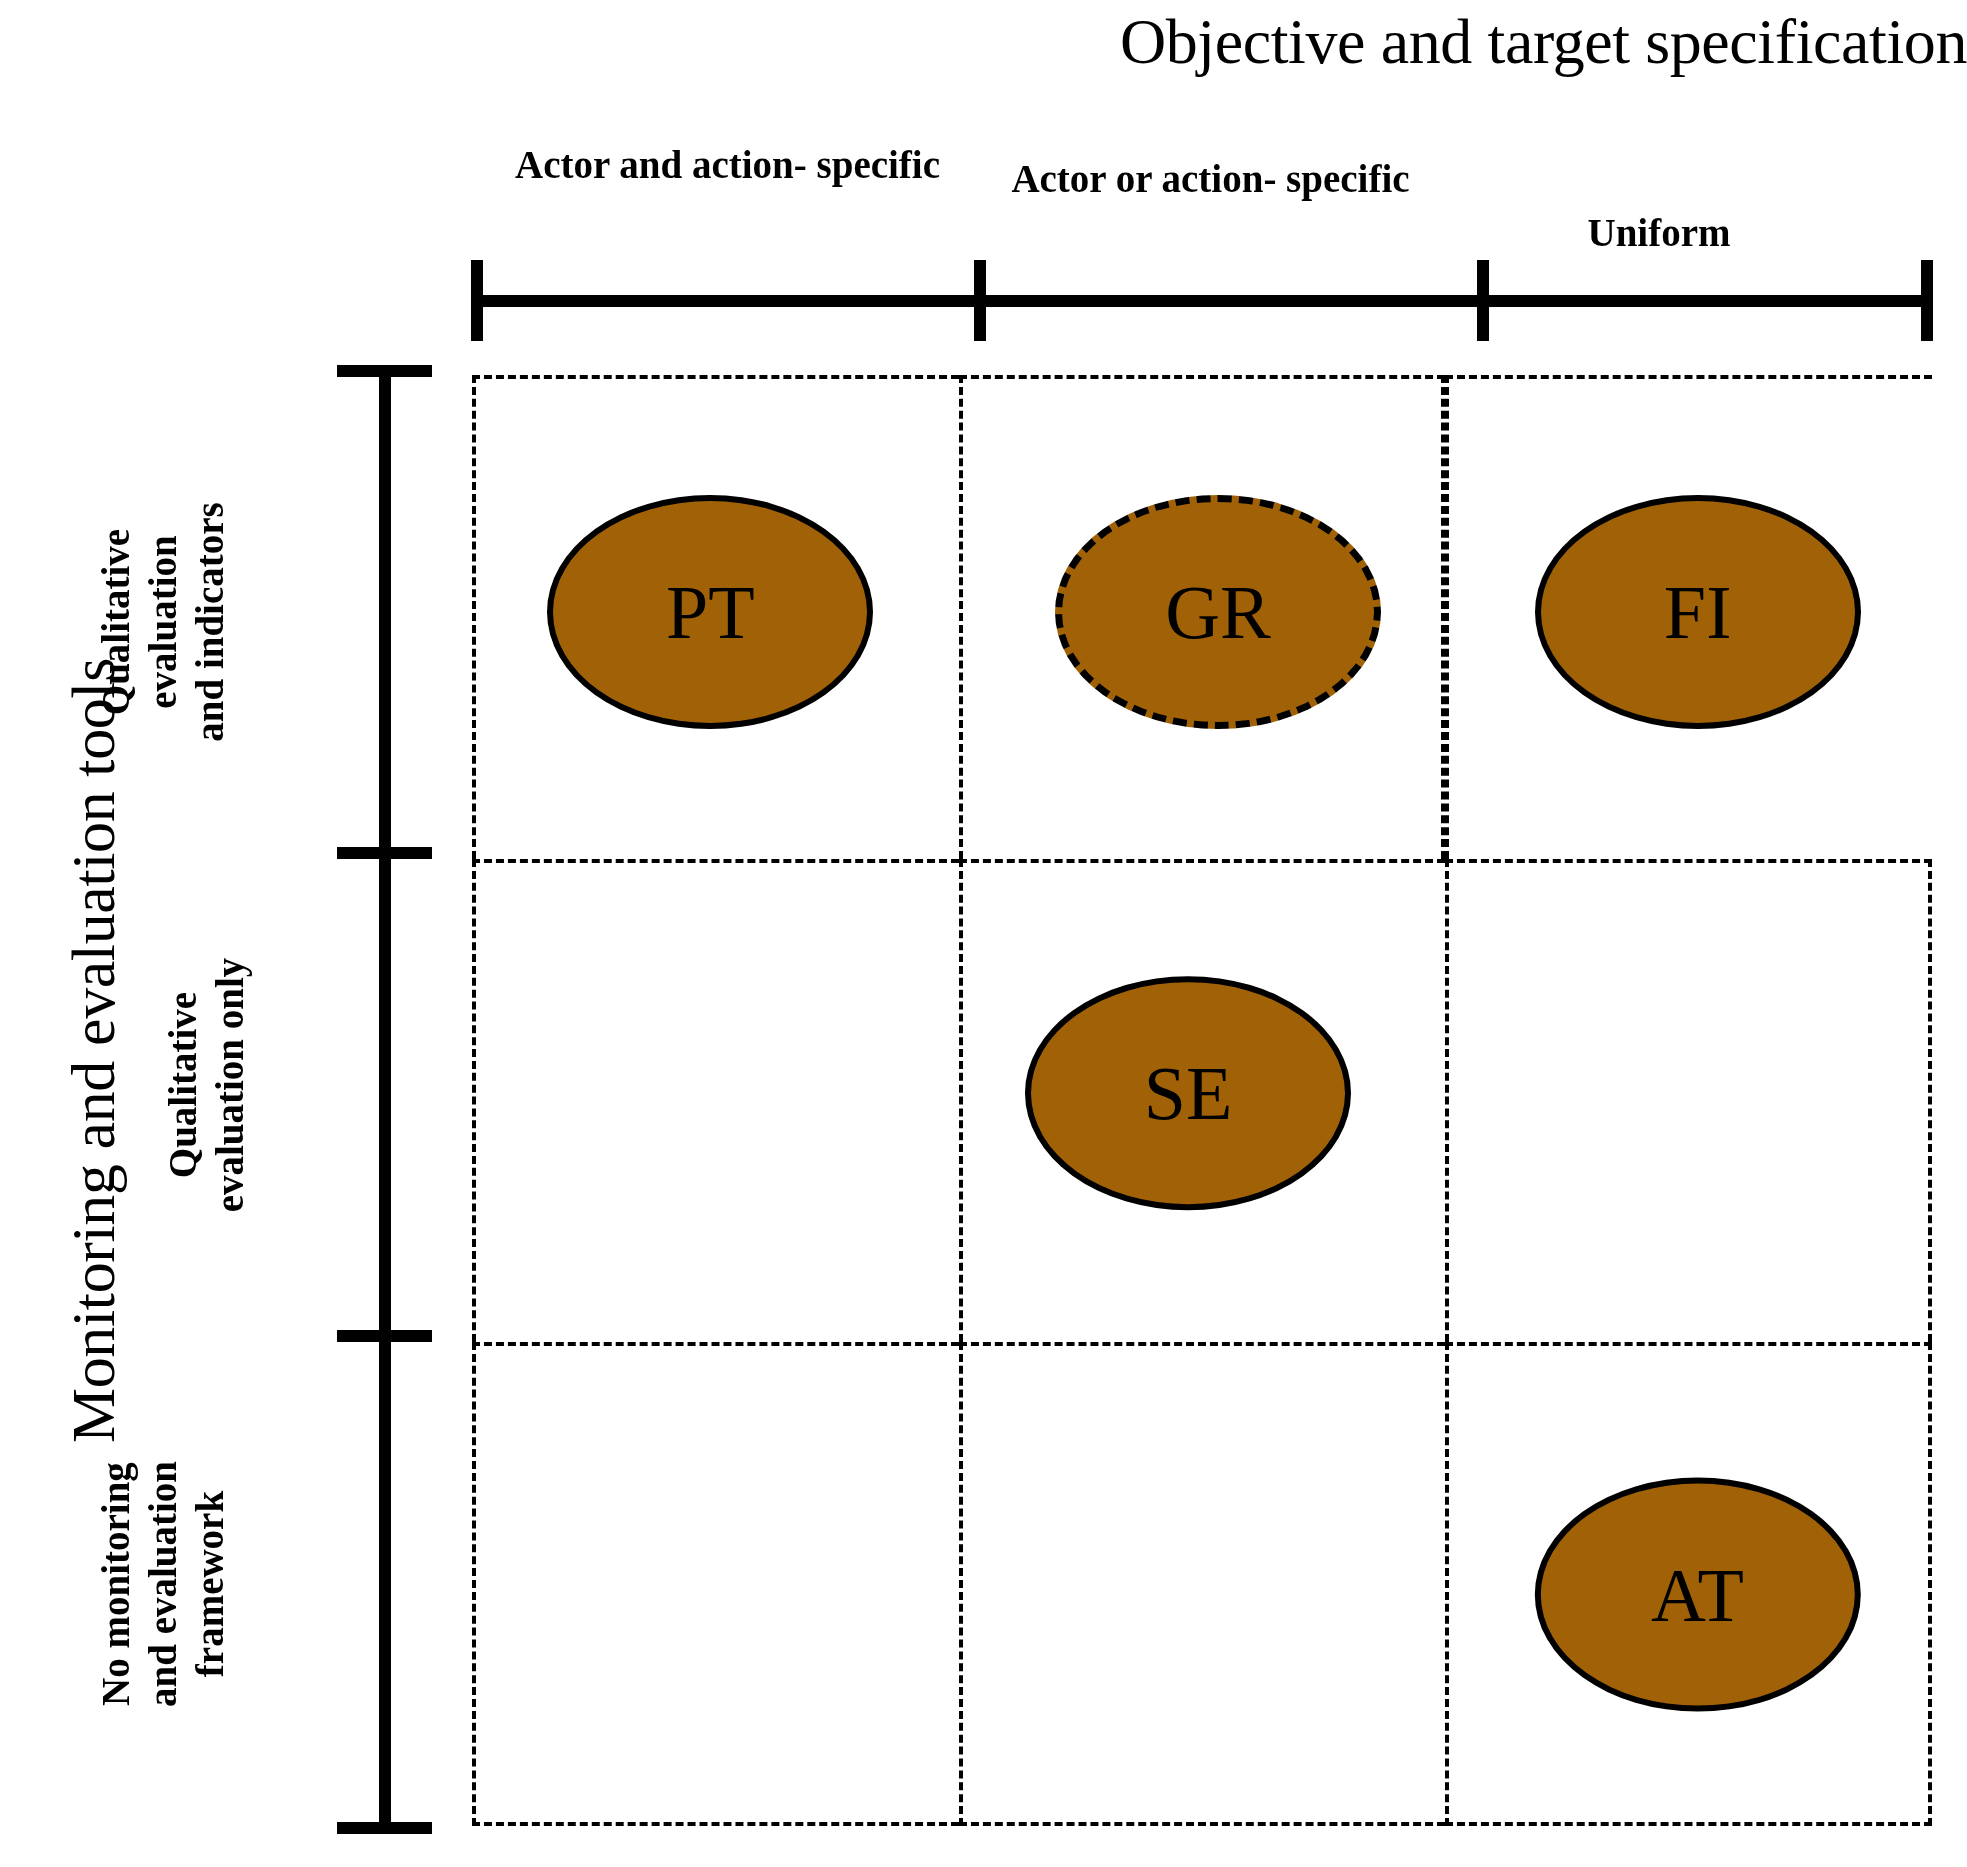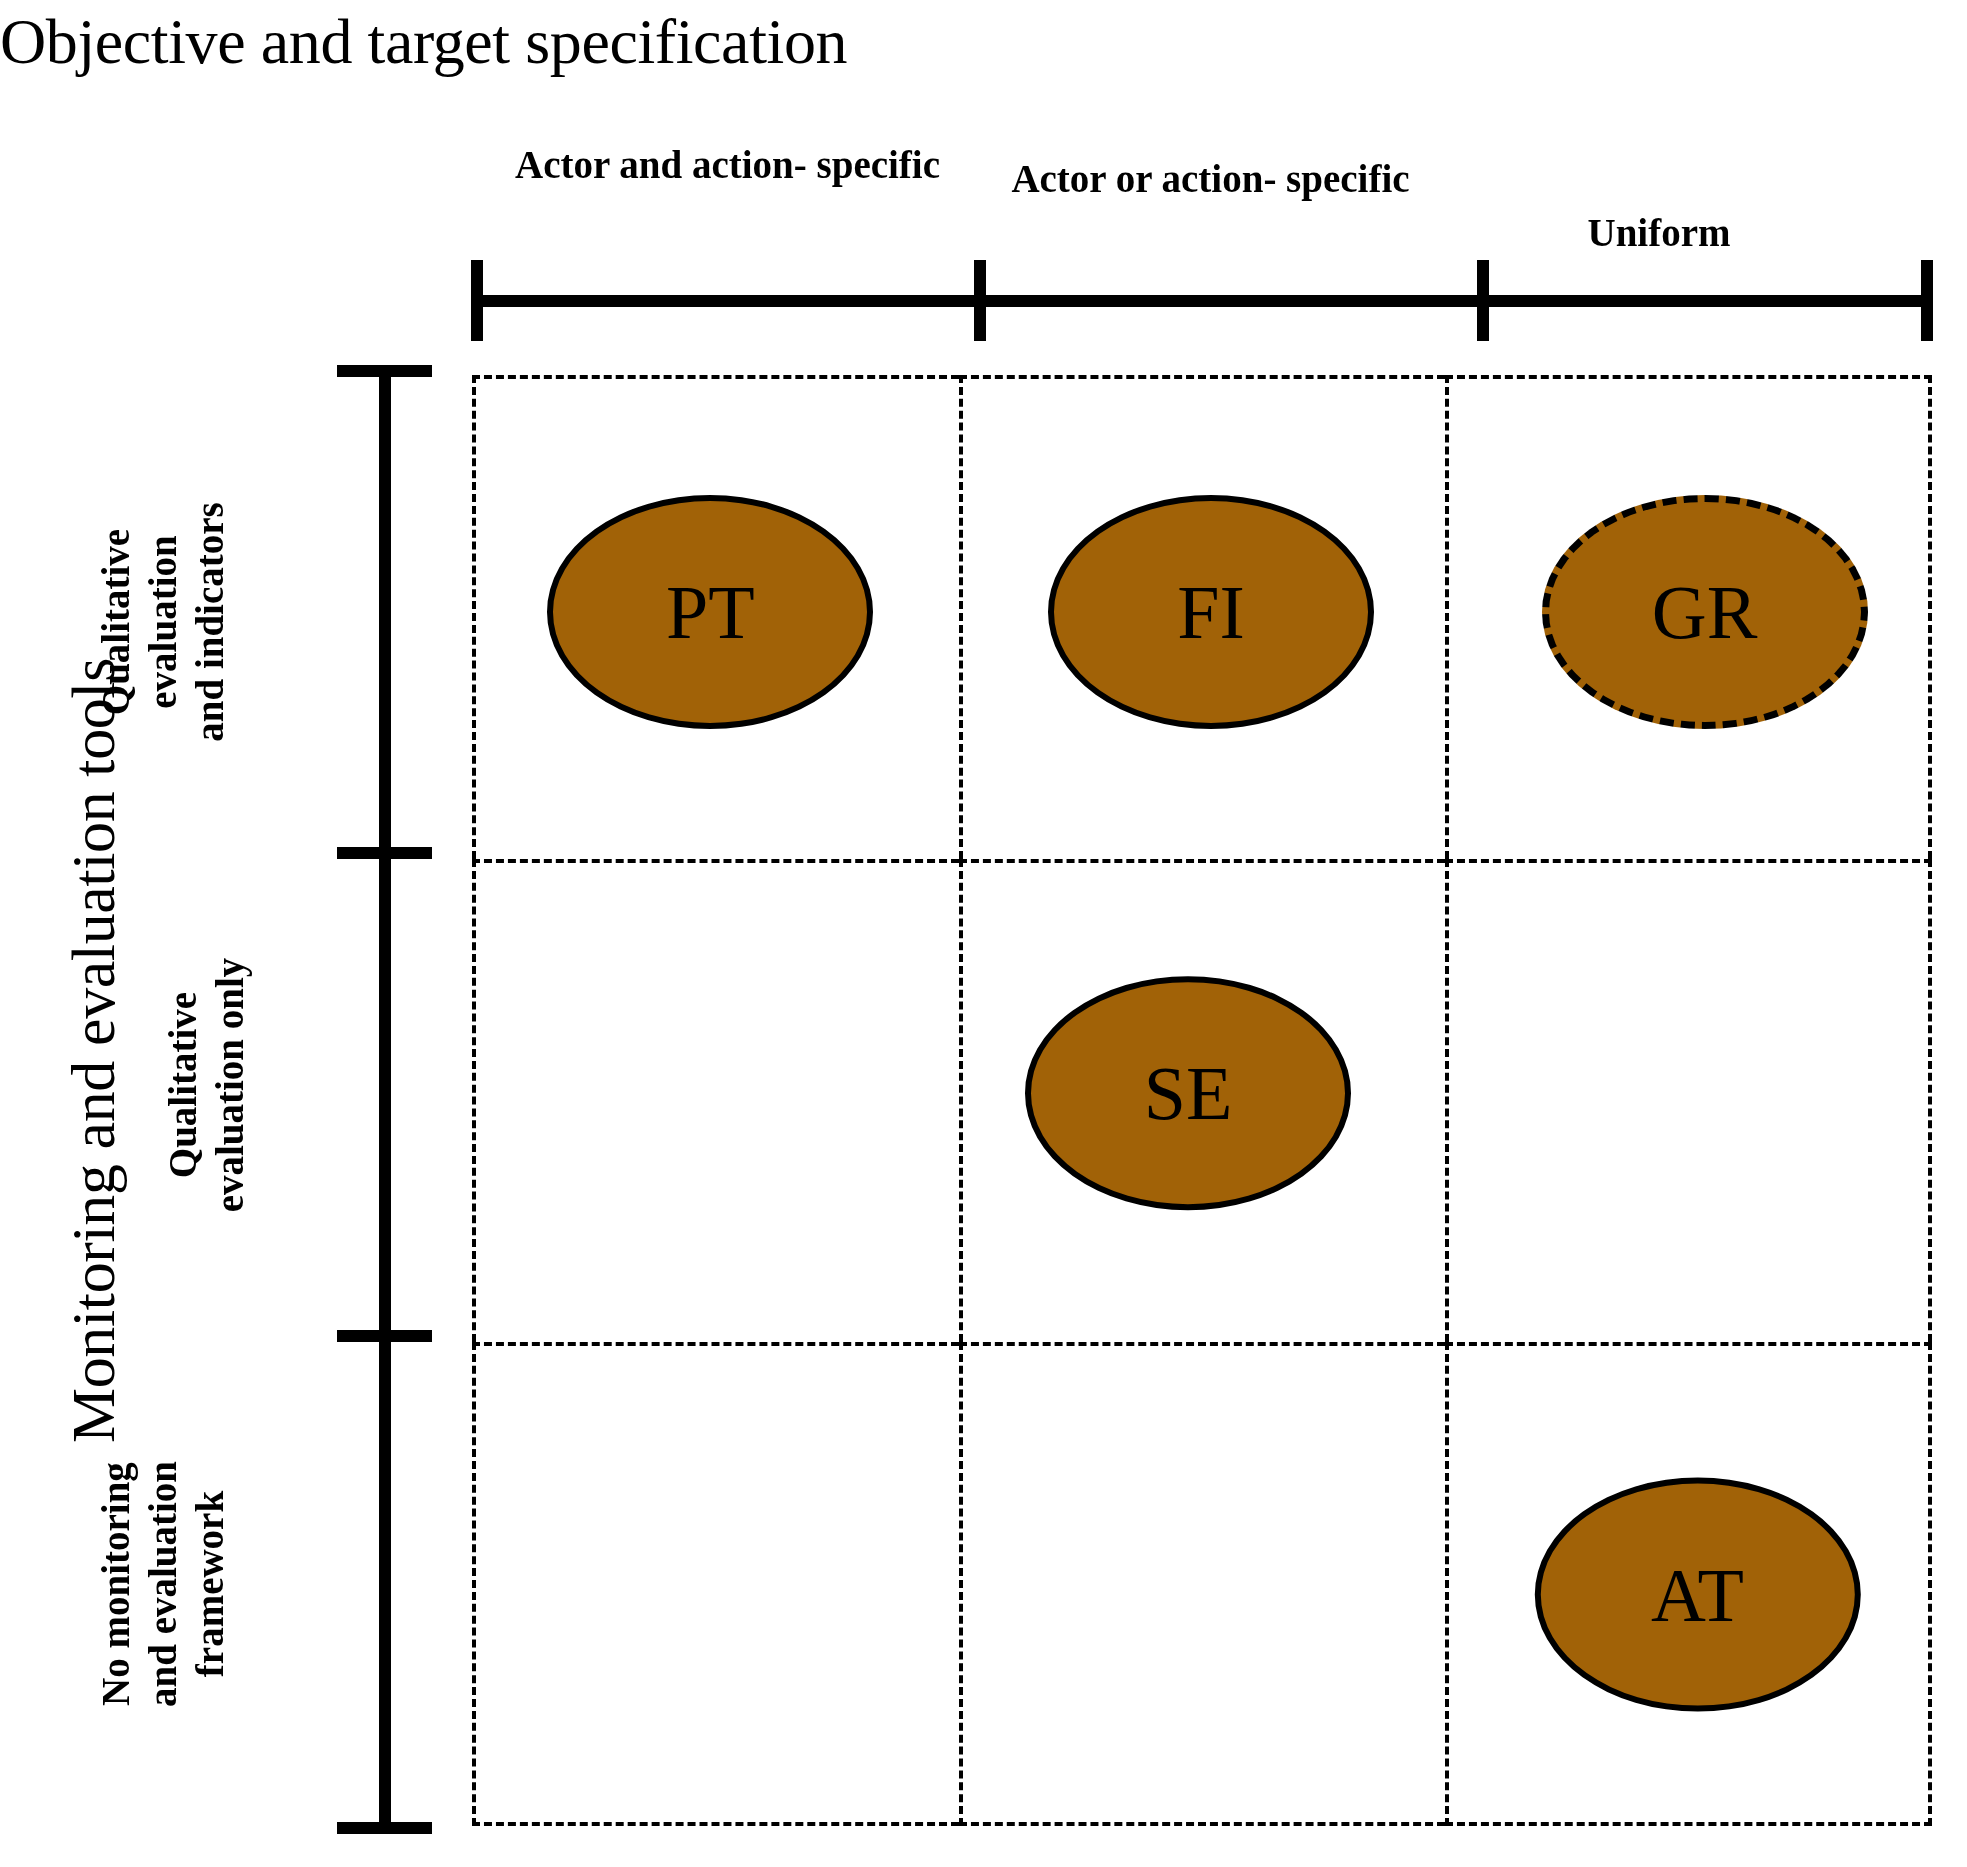--- a/index.html
+++ b/index.html
@@ -15,21 +15,21 @@
     font-family: "Liberation Serif", "DejaVu Serif", serif;
     color: #000000;
   }
 
   
   #chart-title {
     position: absolute;
     left: 0;
     top: 7px;
     width: 1967px;
-    text-align: left;
+    text-align: right;
     font-size: 64px;
     font-weight: 400;
     letter-spacing: -0.4px;
     line-height: 1.1;
     white-space: nowrap;
   }
 
   
   .col-header {
     position: absolute;
@@ -222,30 +222,30 @@
 and evaluation
 framework</div>
 
 <div id="grid">
 
   <div class="grid-cell cell-r0c0">
     <div class="node-ellipse">
       <span class="node-label">PT</span>
     </div>
   </div>
-  <div class="grid-cell cell-r0c1">
-    <div class="node-ellipse">
-      <span class="node-label">FI</span>
-    </div>
-  </div>
   <div class="grid-cell col-last cell-r0c2">
     <div class="node-ellipse dashed">
       <span class="node-label">GR</span>
     </div>
   </div>
+  <div class="grid-cell cell-r0c1">
+    <div class="node-ellipse">
+      <span class="node-label">FI</span>
+    </div>
+  </div>
 
   <div class="grid-cell cell-r1c0"></div>
   <div class="grid-cell cell-r1c1">
     <div class="node-ellipse">
       <span class="node-label">SE</span>
     </div>
   </div>
   <div class="grid-cell col-last cell-r1c2"></div>
 
   <div class="grid-cell row-last cell-r2c0"></div>

